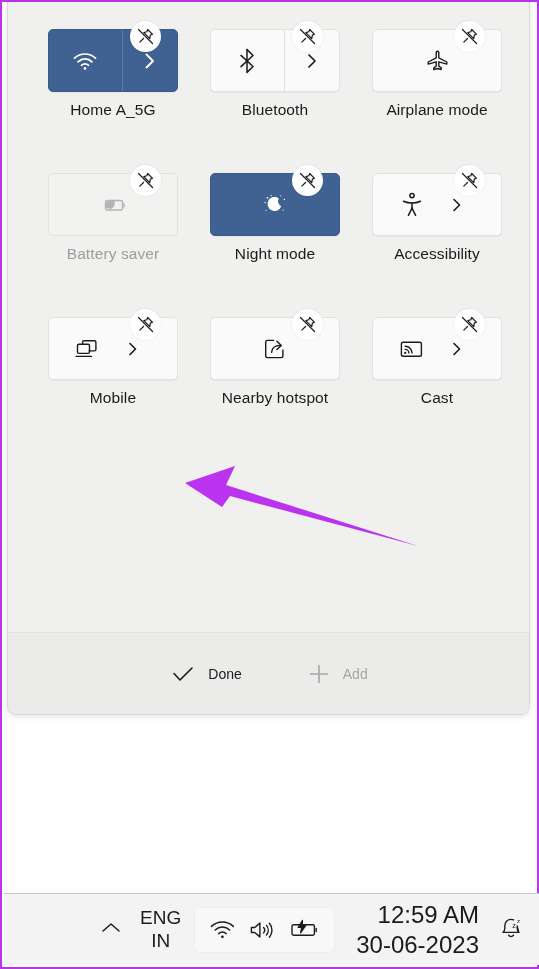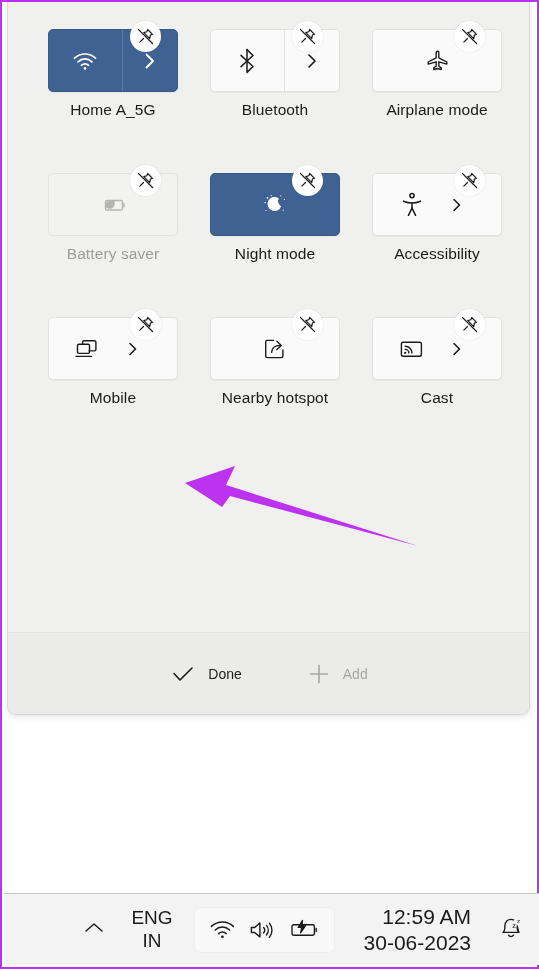--- a/index.html
+++ b/index.html
@@ -256,21 +256,21 @@
     left: 2px;
     bottom: 2px;
     width: 535px;
     height: 72px;
     background: #f3f3f3;
     border-top: 1px solid #c9c9c9;
     display: flex;
     align-items: center;
     justify-content: flex-end;
     padding-right: 10px;
-    gap: 12px;
+    gap: 4px;
   }
 
   #tb-chevron {
     width: 42px;
     display: flex;
     align-items: center;
     justify-content: center;
   }
 
   #tb-lang {
@@ -295,21 +295,21 @@
     box-shadow: 0 0 0 1px rgba(0,0,0,0.02);
   }
   #tb-tray svg { display: block; }
 
   #tb-clock {
     display: flex;
     flex-direction: column;
     align-items: flex-end;
     justify-content: flex-end;
     line-height: 1.22;
-    font-size: 21px;
+    font-size: 24px;
     color: #1b1b1b;
     margin-left: 18px;
     margin-right: 12px;
   }
 
   #tb-notify {
     display: flex;
     align-items: center;
     justify-content: center;
     width: 34px;

